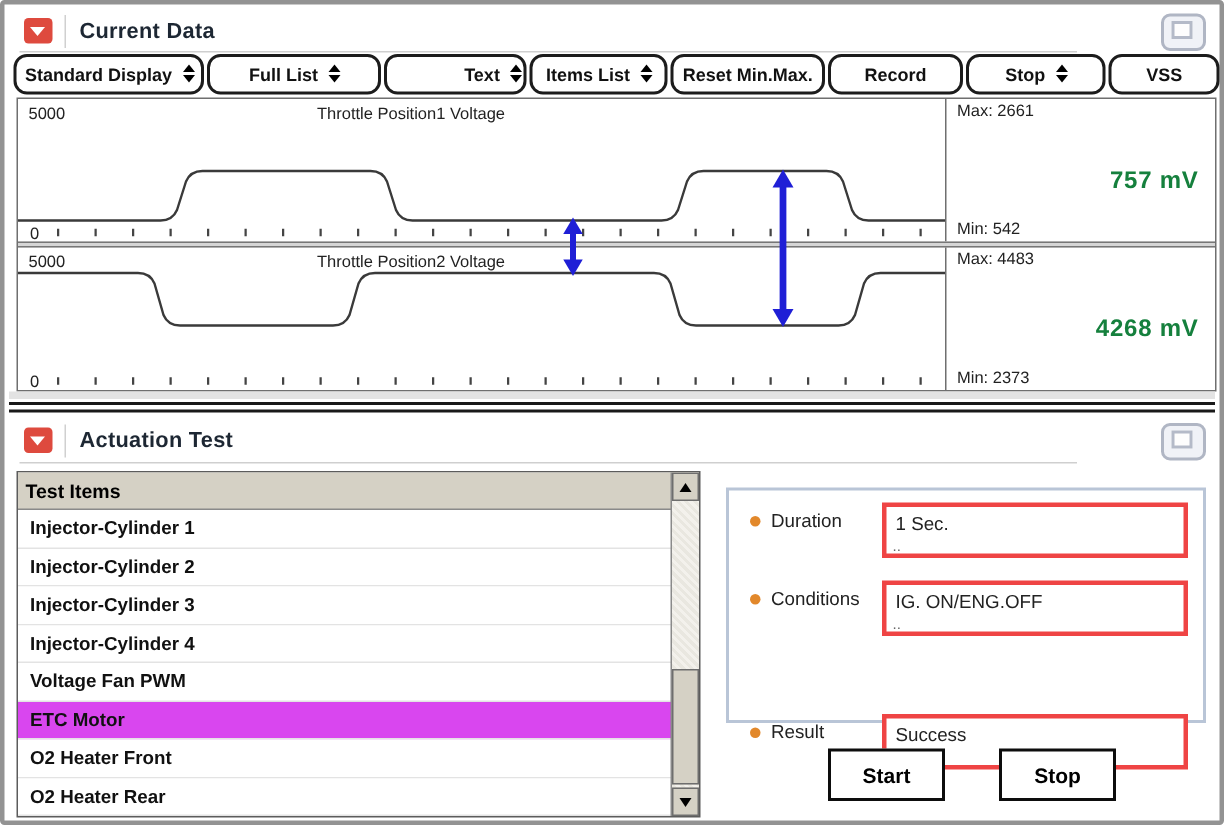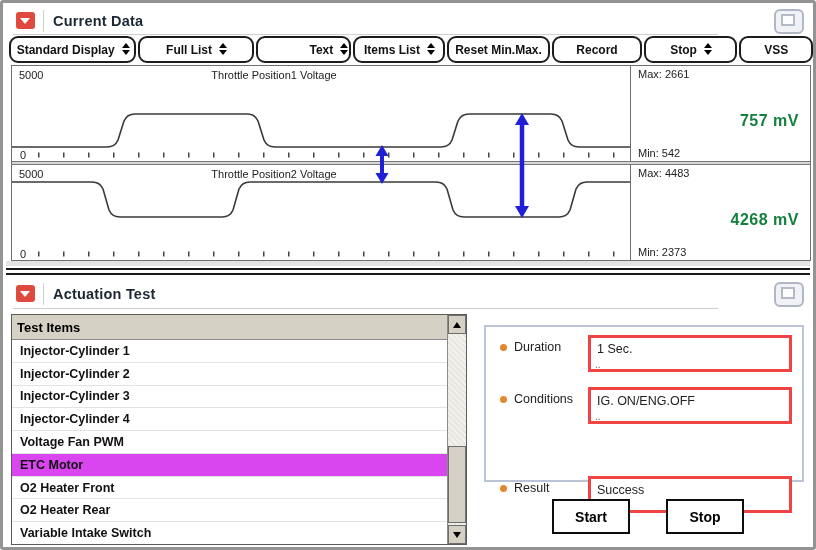--- a/index.html
+++ b/index.html
@@ -177,21 +177,20 @@
   <div class="list">
     <div class="list-header">Test Items</div>
     <div class="list-row">Injector-Cylinder 1</div>
     <div class="list-row">Injector-Cylinder 2</div>
     <div class="list-row">Injector-Cylinder 3</div>
     <div class="list-row">Injector-Cylinder 4</div>
     <div class="list-row">Voltage Fan PWM</div>
     <div class="list-row selected">ETC Motor</div>
     <div class="list-row">O2 Heater Front</div>
     <div class="list-row">O2 Heater Rear</div>
-    <div class="list-row" style="border-bottom:none;">Variable Intake Switch</div>
     <div class="scrollbar">
       <div class="sb-btn sb-up"></div>
       <div class="sb-thumb"></div>
       <div class="sb-btn sb-down"></div>
     </div>
   </div>
 
   <div class="details">
     <div class="d-row r0">
       <div class="bullet"></div>

